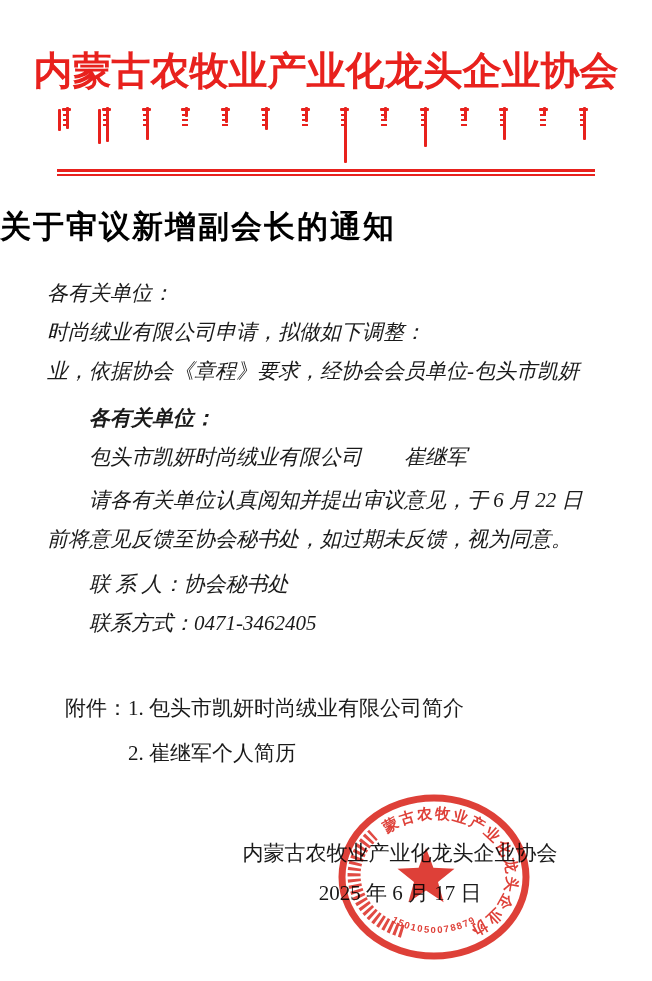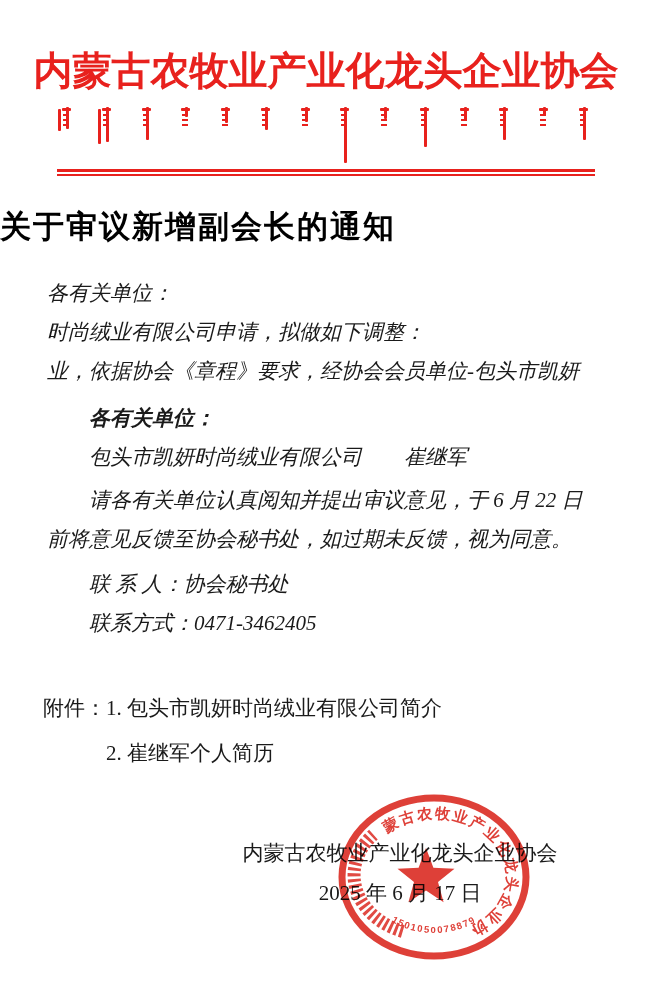--- a/index.html
+++ b/index.html
@@ -70,21 +70,21 @@
   }
   .line{white-space:nowrap;}
   .indent{padding-left:42px;}
   .bold{font-weight:bold;}
   .sec-head{margin-top:8px;}
   .p2-first{margin-top:4px;}
   .contact-first{margin-top:6px;}
   .gap2{display:inline-block;width:42px;}
   
   .attachments{
-    margin:46px 45px 0 43px;
+    margin:46px 45px 0 65px;
     font-size:21px;
     line-height:39px;
   }
   .attach-line2{padding-left:63px;margin-top:6px;}
   
   .signature{
     position:relative;
     margin-top:60px;
     margin-left:240px;
     width:320px;

